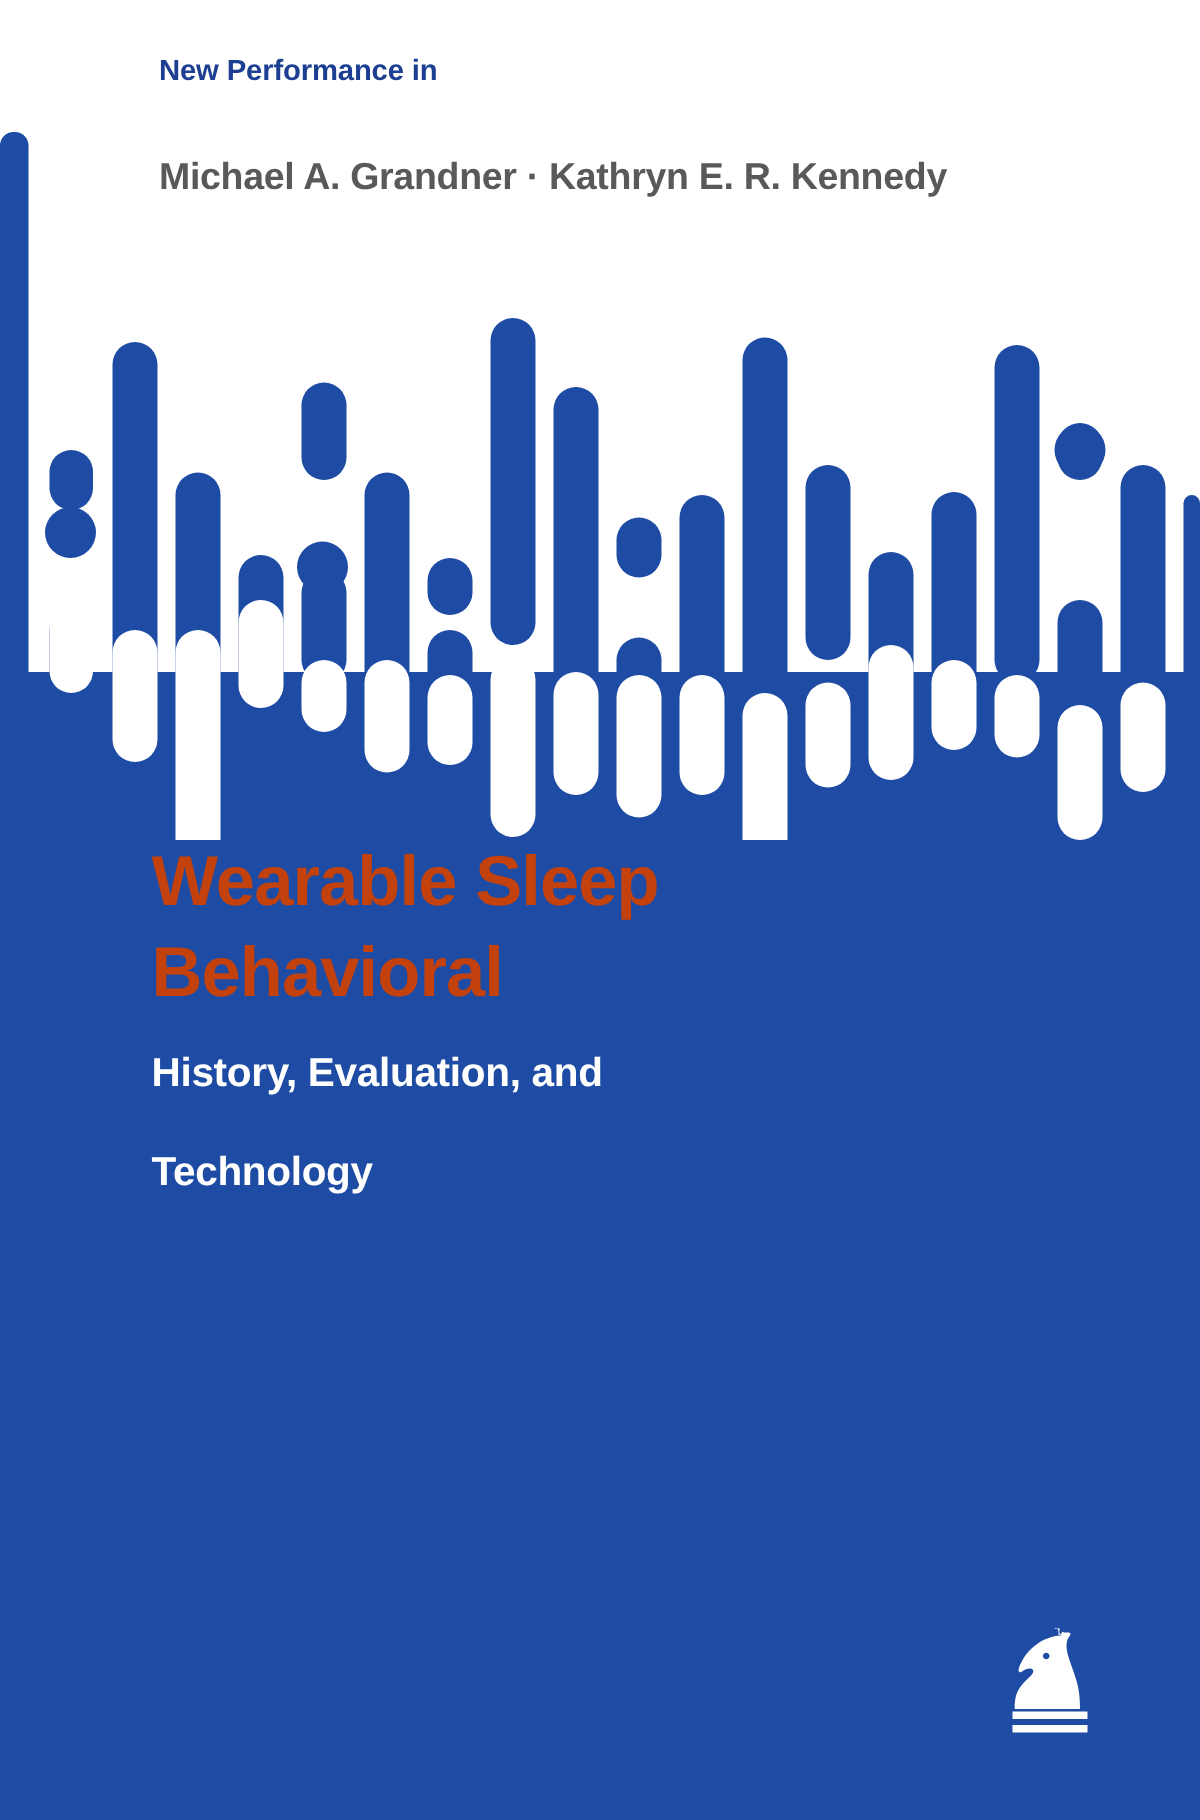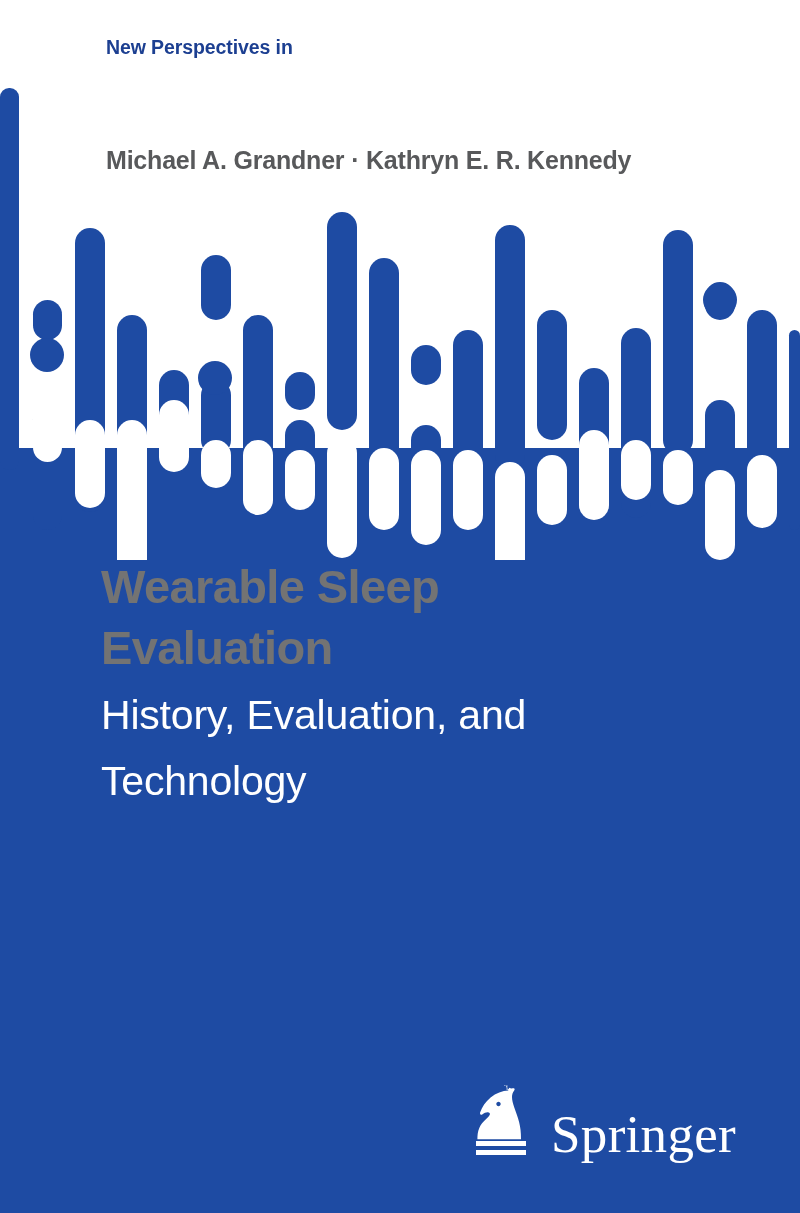--- a/index.html
+++ b/index.html
@@ -59,21 +59,20 @@
     position: absolute;
     left: 106px;
     top: 104px;
     width: 640px;
     color: #58595b;
     font-size: 25px;
     font-weight: bold;
     letter-spacing: -0.2px;
     white-space: nowrap;
     z-index: 20;
-    margin-top: 42px;
   }
 
   
   .graphic {
     position: absolute;
     left: 0;
     top: 0;
     width: 800px;
     height: 560px;
     z-index: 5;
@@ -81,30 +80,30 @@
 
   
   .title-block {
     position: absolute;
     left: 101px;
     top: 556px;
     width: 650px;
     z-index: 20;
   }
   .main-title {
-    color: #737373;
+    color: #c2410c;
     font-size: 47px;
     font-weight: bold;
     line-height: 61px;
     letter-spacing: -0.6px;
   }
   .subtitle {
     color: #ffffff;
-    font-size: 41px;
-    font-weight: 400;
+    font-size: 27px;
+    font-weight: 700;
     line-height: 58px;
     letter-spacing: -0.2px;
     margin-top: 8px;
   }
 
   
   .springer-logo {
     position: absolute;
     right: 64px;
     bottom: 54px;
@@ -193,28 +192,28 @@
     </g>
 
     <g fill="#1e4ba3">
       <circle cx="47" cy="355" r="17"></circle>
       <circle cx="215" cy="378" r="17"></circle>
       <circle cx="720" cy="300" r="17"></circle>
     </g>
   </svg>
 
   <div class="series-block">
-    <div class="series-line">New Perspectives in</div>
+    <div class="series-line">New Performance in</div>
   </div>
 
   <div class="authors">Michael A. Grandner · Kathryn E. R. Kennedy</div>
 
   <div class="title-block">
     <div class="main-title">Wearable Sleep</div>
-    <div class="main-title">Evaluation</div>
+    <div class="main-title">Behavioral</div>
     <div class="subtitle">History, Evaluation, and</div>
     <div class="subtitle">Technology</div>
   </div>
 
   <div class="springer-logo">
     <svg width="70" height="76" viewBox="0 0 70 76">
       <g fill="#ffffff">
         <path d="M40.5 2.5c-0.6 2.0 -0.2 3.6 0.9 4.9c-6.0 0.2 -12.4 2.6 -17.8 7.0
                  c-5.2 4.3 -8.6 9.6 -10.4 14.9c-0.7 2.0 0.6 3.2 2.0 2.2
                  c2.4 -1.7 4.6 -2.5 6.4 -2.0c1.3 0.4 1.6 1.5 1.0 2.6
@@ -223,16 +222,15 @@
                  c-1.3 -5.2 -3.3 -10.2 -5.0 -15.2c-1.2 -3.6 -2.2 -7.0 -2.2 -10.2
                  c0 -2.6 0.7 -4.8 2.2 -6.6c0.9 -1.1 0.4 -2.4 -1.0 -2.2
                  c-1.6 0.2 -3.0 0.1 -4.0 -0.5c-0.4 1.3 -1.4 2.1 -2.6 2.2
                  c0.3 -1.5 0.1 -3.0 -0.6 -4.2c-0.5 -0.9 -1.7 -0.9 -2.0 0.1z
                  M31.5 18.8c1.2 0 2.2 1.0 2.2 2.2c0 1.2 -1.0 2.2 -2.2 2.2
                  c-1.2 0 -2.2 -1.0 -2.2 -2.2c0 -1.2 1.0 -2.2 2.2 -2.2z"></path>
         <rect x="9" y="58" width="50" height="5"></rect>
         <rect x="9" y="67" width="50" height="5"></rect>
       </g>
     </svg>
-    <div class="springer-word">Springer</div>
   </div>
 
 </div>
 
 </body></html>

